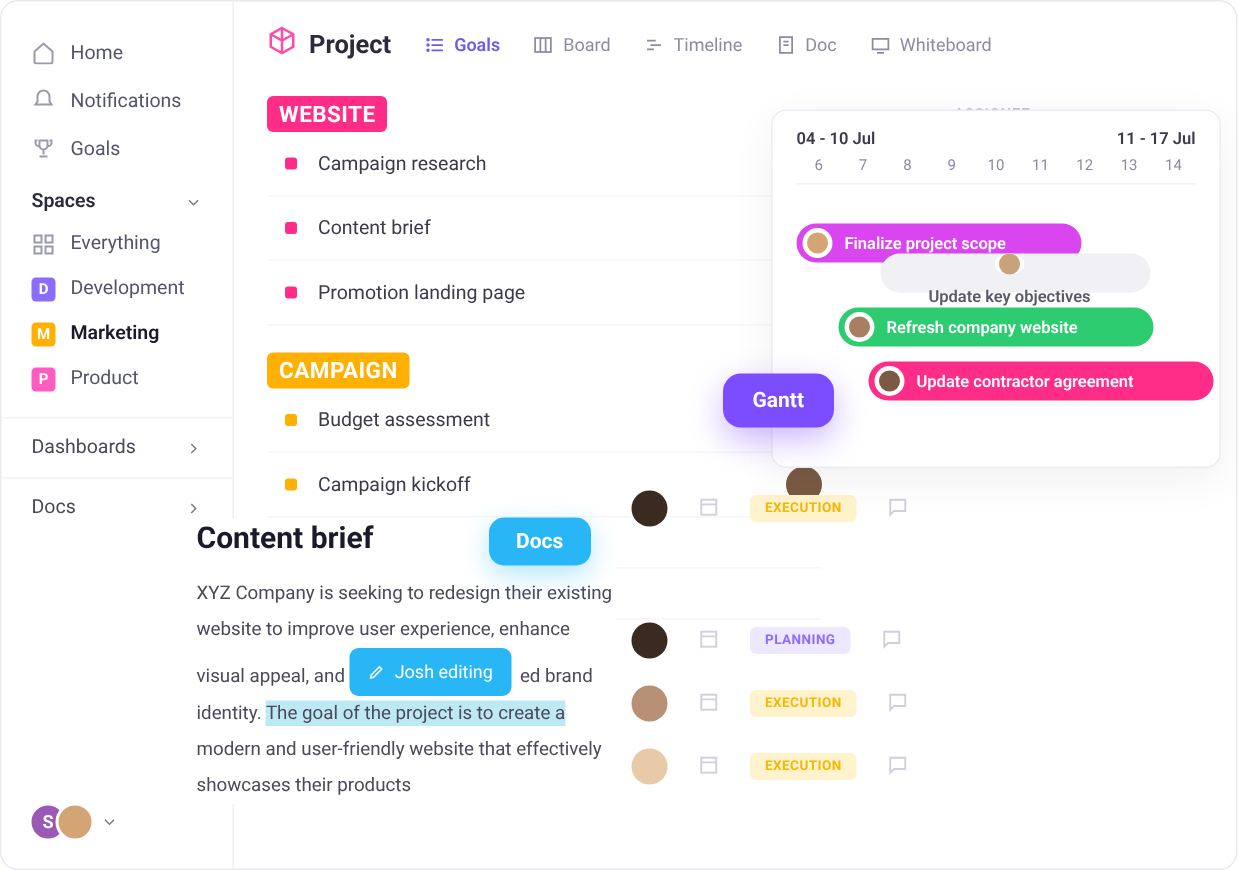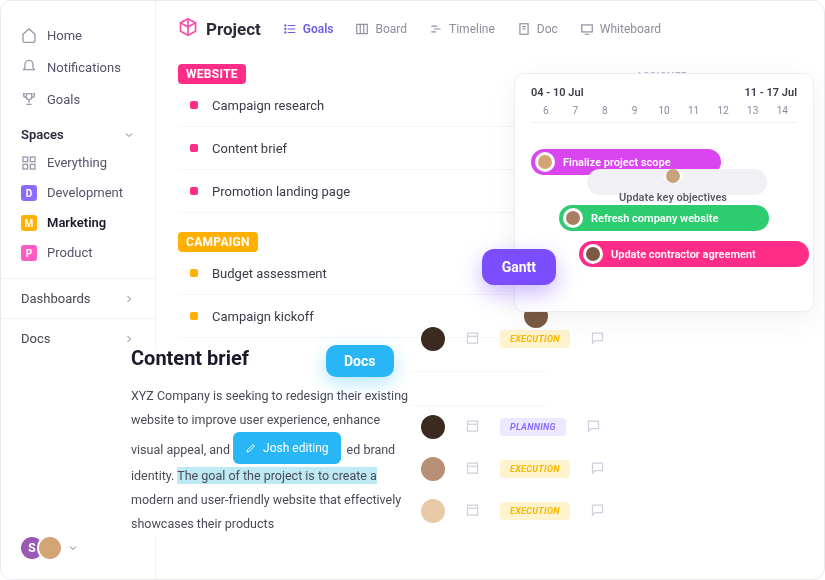--- a/index.html
+++ b/index.html
@@ -15,28 +15,28 @@
     .bar-item { display: flex; justify-content: space-between; align-items: center; padding: 12px 20px; font-size: 13px; color: #484856; cursor: pointer; border-top: 1px solid #f2f2f6; }
     .user-cluster { position: absolute; bottom: 18px; left: 18px; display: flex; align-items: center; }
     .user-av { width: 26px; height: 26px; border-radius: 50%; border: 2px solid #fff; display:inline-flex;align-items:center;justify-content:center;font-size:12px;font-weight:700;color:#fff;}
     .main { position: absolute; left: 155px; top: 0; right: 0; padding: 16px 22px; }
     .header { display: flex; align-items: center; gap: 22px; padding-bottom: 14px; }
     .proj-title { display: flex; align-items: center; gap: 8px; font-size: 17px; font-weight: 700; color: #2b2b3a; }
     .cube-icon svg { width: 20px; height: 20px; stroke: #ff4da6; fill: none; stroke-width: 2; }
     .tab { display: flex; align-items: center; gap: 6px; font-size: 12px; color: #8c8ca0; cursor: pointer; }
     .tab.active { color: #6c5ce7; font-weight:600;}
     .tab svg { width: 14px; height: 14px; stroke: currentColor; fill: none; stroke-width: 2; }
-    .group-label { display: inline-block; font-size: 12px; font-weight: 700; padding: 3px 8px; border-radius: 4px; letter-spacing:.3px; }
+    .group-label { display: inline-block; font-size: 15px; font-weight: 700; padding: 3px 8px; border-radius: 4px; letter-spacing:.3px; }
     .col-assignee { position: absolute; left: 480px; top: 70px; font-size: 10px; font-weight: 600; color: #b4b4c6; letter-spacing:.5px;}
     .task-row { display: flex; align-items: center; padding: 9px 0; border-bottom:1px solid #f6f6fb; }
     .task-sq { width: 8px; height: 8px; border-radius: 2px; margin-left: 12px; margin-right: 14px; flex-shrink:0;}
     .task-name { font-size: 13px; color: #3a3a4a; flex:1;}
     .avatar-s { width:24px;height:24px;border-radius:50%;background:#d4a574;display:flex;align-items:center;justify-content:center;font-size:11px;color:#fff;font-weight:600;}
     .date-ico svg{width:15px;height:15px;stroke:#cfcfdd;fill:none;stroke-width:2;}
-    .status-chip{font-size:9px;font-weight:700;padding:4px 10px;border-radius:4px;letter-spacing:.3px;font-style:italic;}
+    .status-chip{font-size:9px;font-weight:700;padding:4px 10px;border-radius:4px;letter-spacing:.3px;}
     .chat-ico svg{width:15px;height:15px;stroke:#cfcfdd;fill:none;stroke-width:2;}
     .bottom-rows { position:absolute; left:420px; right:20px; top:320px; display:flex;flex-direction:column;gap:6px;}
     .detail-row { display:flex;align-items:center;gap:20px;padding:6px 0;}
     .doc-panel { position:absolute; left:130px; top:345px; width:280px; background:#fff; }
     .doc-title { font-size:20px;font-weight:700;color:#1a1a2a;margin-bottom:14px;}
     .doc-body { font-size:12.5px;color:#4a4a5a;line-height:1.9;}
     .highlight { background:#bde9f5; padding:1px 0;}
     .docs-badge{position:absolute;left:325px;top:344px;background:#29b6f6;color:#fff;font-weight:700;font-size:14px;padding:8px 18px;border-radius:10px;box-shadow:0 6px 18px rgba(41,182,246,.35);}
     .josh-chip{display:inline-flex;align-items:center;gap:6px;background:#29b6f6;color:#fff;font-size:12px;padding:5px 12px;border-radius:6px;margin-right:6px;}
     .josh-chip svg{width:12px;height:12px;stroke:#fff;fill:none;stroke-width:2;}

